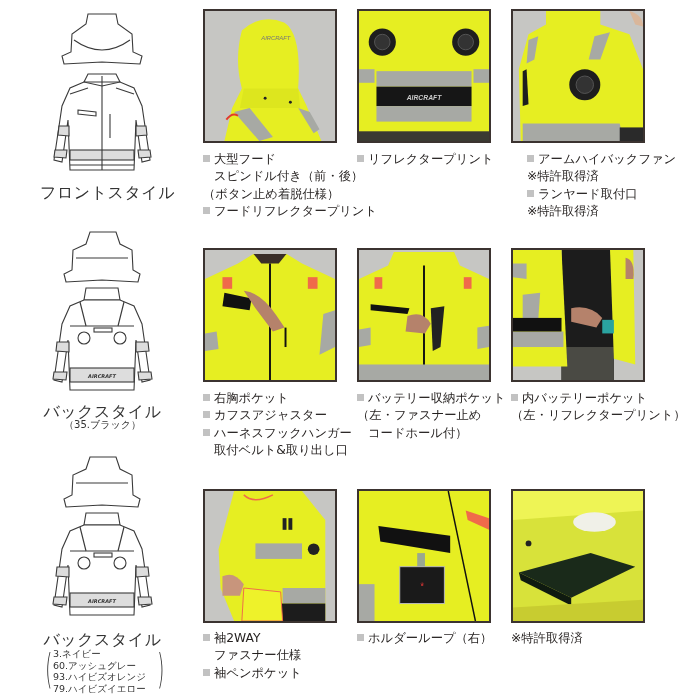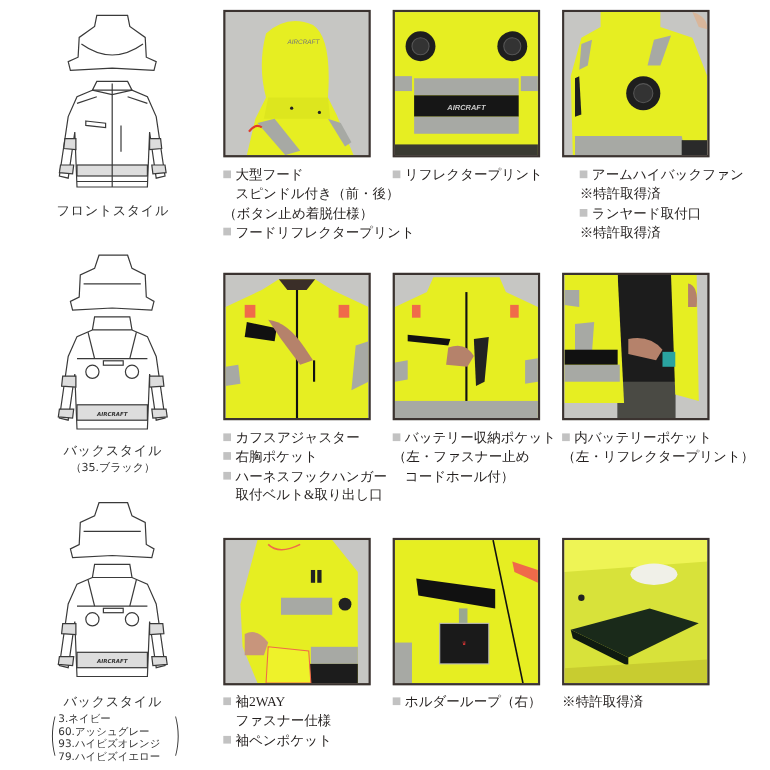--- a/index.html
+++ b/index.html
@@ -2,34 +2,34 @@
 <html><head>
 <meta charset="utf-8">
 <style>
   * { box-sizing: border-box; margin: 0; padding: 0; }
   html, body { width: 700px; height: 700px; background: #ffffff; overflow: hidden; }
   body { position: relative; font-family: "DejaVu Sans", "Liberation Sans", sans-serif; color: #231f1e; }
 
   
   .illus { position: absolute; left: 40px; width: 125px; }
   .illus svg { display: block; }
-  .illus-caption { position: absolute; text-align: center; font-size: 12px; color: #333; letter-spacing: 0.5px; white-space: nowrap; }
+  .illus-caption { position: absolute; text-align: center; font-size: 16px; color: #333; letter-spacing: 0.5px; white-space: nowrap; }
   .illus-sub { position: absolute; text-align: center; font-size: 10px; color: #333; white-space: nowrap; }
   .color-list { position: absolute; left: 53px; top: 648px; width: 104px; }
   .color-list .paren { position: absolute; top: -3px; font-size: 40px; line-height: 48px; font-weight: 200; color: #333; transform: scaleX(0.45); }
   .color-list .paren.l { left: -12px; }
   .color-list .paren.r { right: -12px; }
   .color-list .item { font-size: 9.5px; line-height: 11.5px; color: #333; white-space: nowrap; }
 
   
   .photo { position: absolute; width: 134px; height: 134px; border: 2px solid #3b3330; overflow: hidden; background: #c6c6c3; }
   .photo svg { display: block; width: 100%; height: 100%; }
 
   
-  .feat { position: absolute; font-size: 12.3px; line-height: 17.3px; color: #231f1e; white-space: nowrap; font-family: Liberation Serif, serif; }
+  .feat { position: absolute; font-size: 12.3px; line-height: 17.3px; color: #231f1e; white-space: nowrap; }
   .feat .line { display: block; }
   .feat .bullet { display: inline-block; width: 7px; height: 7px; background: #c2c2c2; margin-right: 4px; vertical-align: 1px; }
   .feat .indent { padding-left: 11px; }
   .feat .note { padding-left: 0; }
 </style>
 </head>
 <body>
 
 <div class="illus" style="top:10px;">
   <svg width="125" height="170" viewBox="0 0 125 170">
@@ -266,22 +266,22 @@
   <span class="line"><span class="bullet"></span><span>リフレクタープリント</span></span>
 </div>
 <div class="feat" style="left:527px; top:151px;">
   <span class="line"><span class="bullet"></span><span>アームハイバックファン</span></span>
   <span class="line note">※特許取得済</span>
   <span class="line"><span class="bullet"></span><span>ランヤード取付口</span></span>
   <span class="line note">※特許取得済</span>
 </div>
 
 <div class="feat" style="left:203px; top:390px;">
+  <span class="line"><span class="bullet"></span><span>右胸ポケット</span></span>
   <span class="line"><span class="bullet"></span><span>カフスアジャスター</span></span>
-  <span class="line"><span class="bullet"></span><span>右胸ポケット</span></span>
   <span class="line"><span class="bullet"></span><span>ハーネスフックハンガー</span></span>
   <span class="line indent">取付ベルト&amp;取り出し口</span>
 </div>
 <div class="feat" style="left:357px; top:390px;">
   <span class="line"><span class="bullet"></span><span>バッテリー収納ポケット</span></span>
   <span class="line note">（左・ファスナー止め</span>
   <span class="line indent">コードホール付）</span>
 </div>
 <div class="feat" style="left:511px; top:390px;">
   <span class="line"><span class="bullet"></span><span>内バッテリーポケット</span></span>

